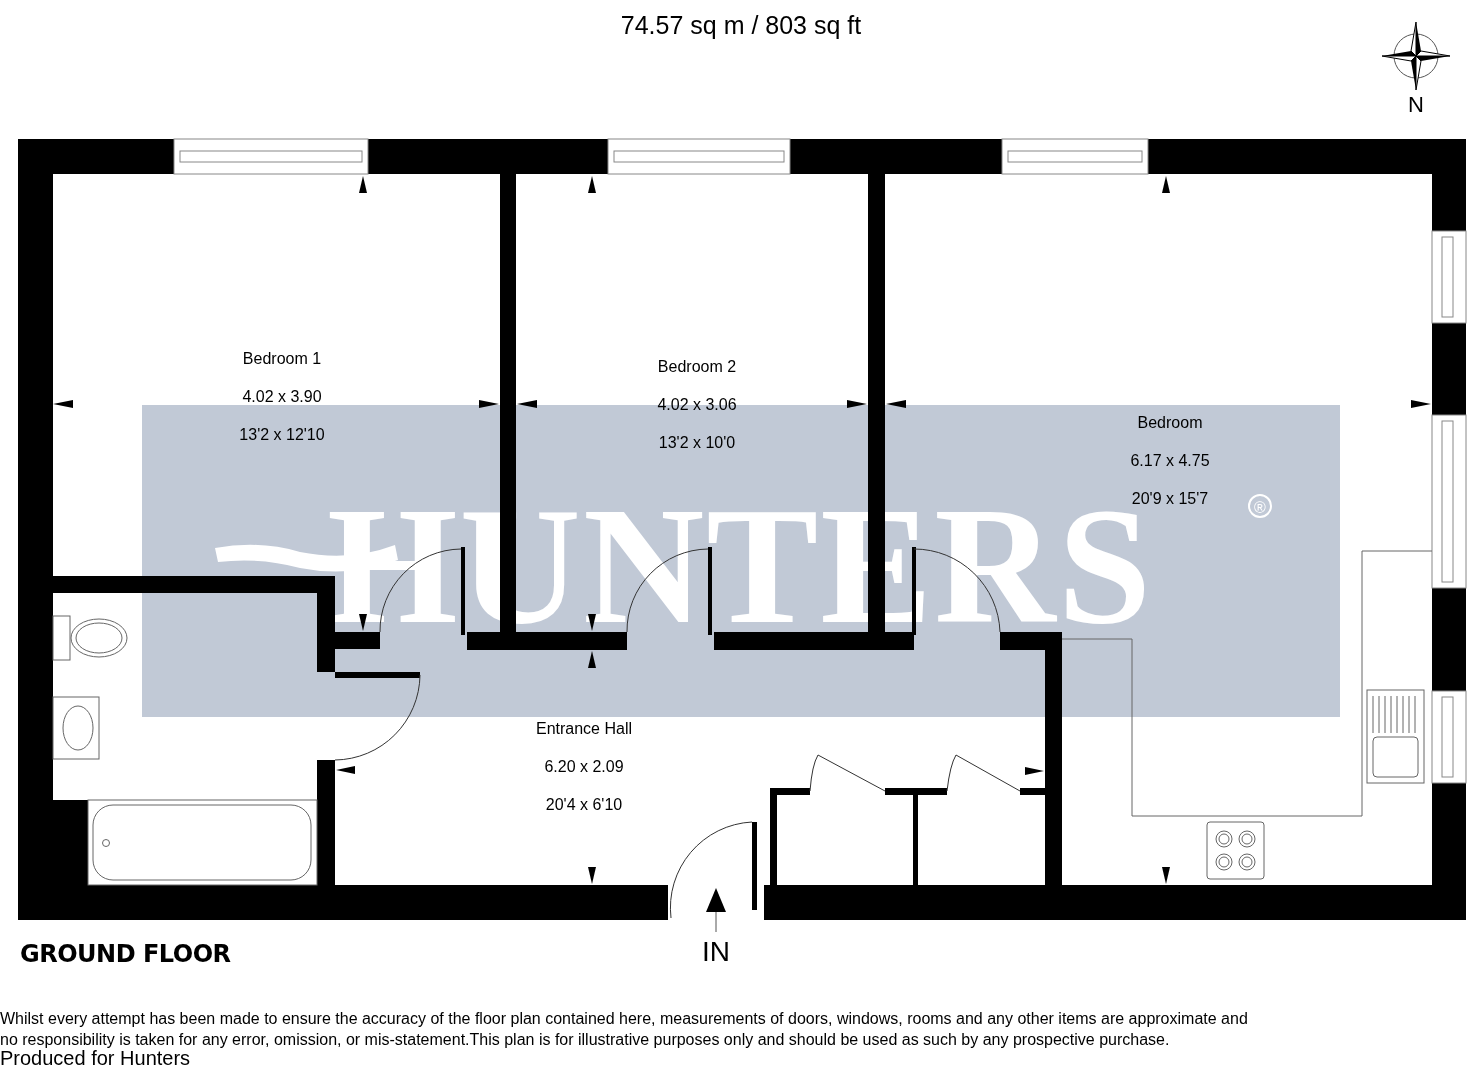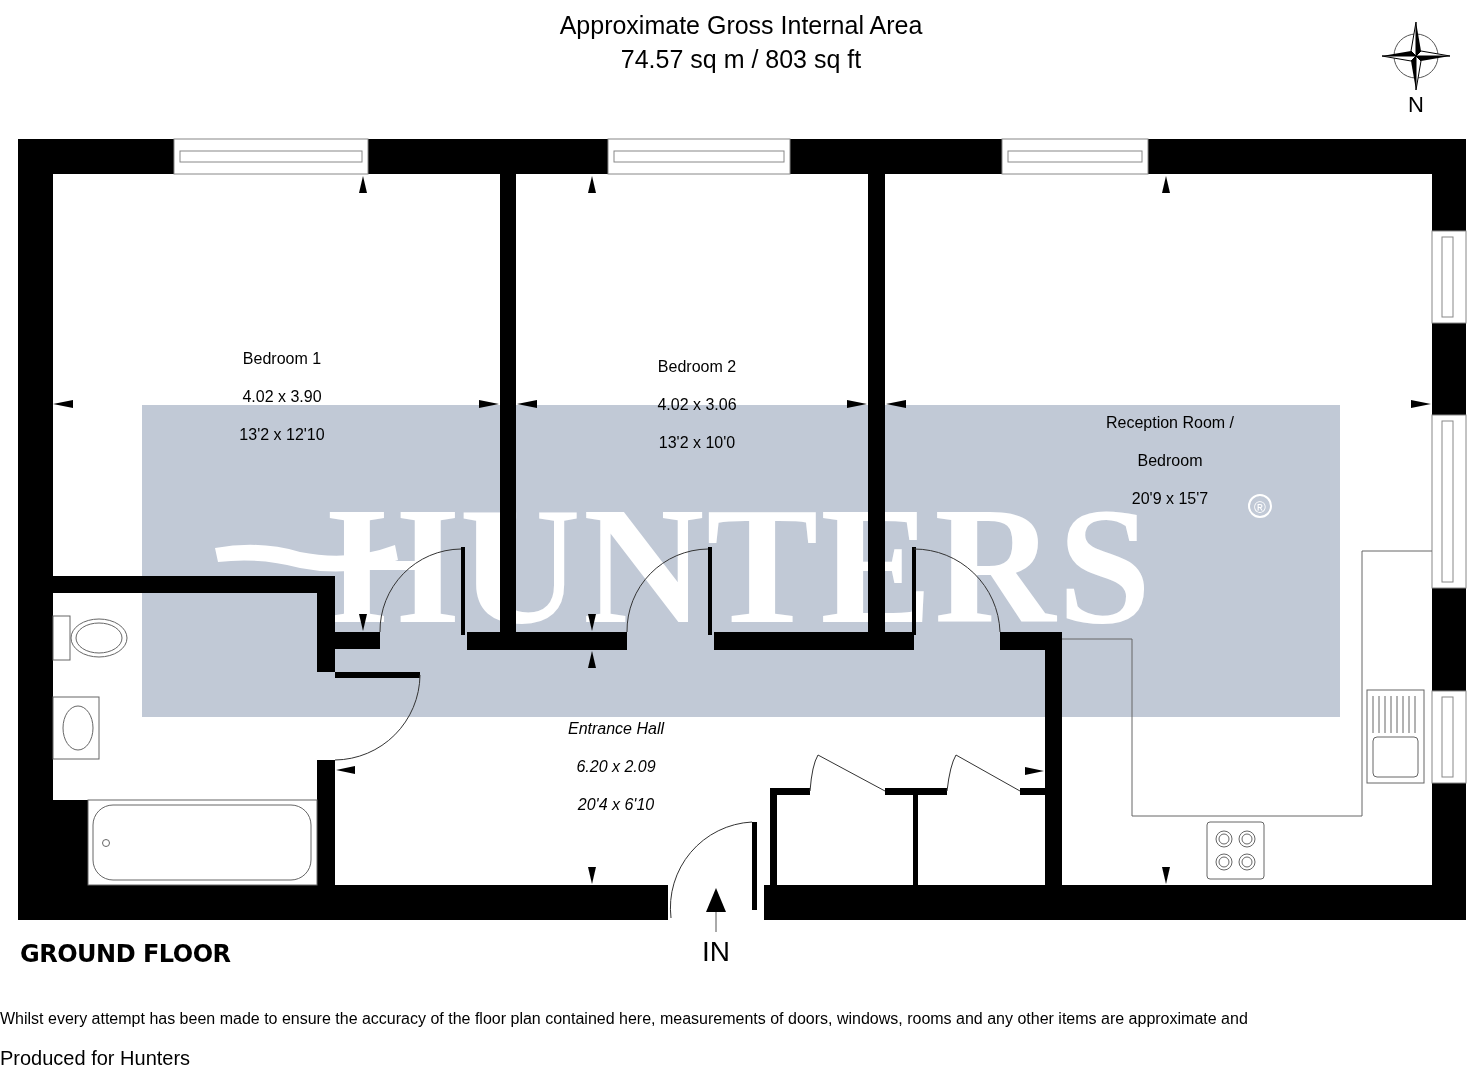--- a/index.html
+++ b/index.html
@@ -12,21 +12,20 @@
   .floor-label { position: absolute; left: 20px; top: 940px; font-size: 24px; font-weight: bold; font-family: "DejaVu Sans", sans-serif; letter-spacing: -0.5px; }
   .in-label { position: absolute; left: 690px; top: 936px; width: 52px; text-align: center; font-size: 28px; }
   .disclaimer { position: absolute; left: 0; top: 1008px; width: 1472px; text-align: left; font-size: 16px; line-height: 21px; }
   .produced { position: absolute; left: 0; top: 1047px; width: 1480px; text-align: left; font-size: 20px; font-weight: normal; }
   .reg { position: absolute; left: 1248px; top: 494px; width: 24px; height: 24px; border: 2px solid #ffffff; border-radius: 50%; color: #ffffff; font-size: 16px; text-align: center; line-height: 24px; box-sizing: border-box; }
 </style>
 </head>
 <body>
 
 <div class="header">
-  <div>Approximate Gross Internal Area</div>
   <div>74.57 sq m / 803 sq ft</div>
 </div>
 
 <div class="compass">
   <svg width="76" height="76" viewBox="0 0 76 76">
     <circle cx="38" cy="38" r="22" fill="none" stroke="#555" stroke-width="1"></circle>
     <polygon points="38,4 43,33 38,38" fill="#000"></polygon>
     <polygon points="38,4 33,33 38,38" fill="#fff" stroke="#000" stroke-width="1"></polygon>
     <polygon points="72,38 43,43 38,38" fill="#000"></polygon>
     <polygon points="72,38 43,33 38,38" fill="#fff" stroke="#000" stroke-width="1"></polygon>
@@ -184,30 +183,31 @@
   <div>13'2 x 12'10</div>
 </div>
 
 <div class="room-label" style="left:697px; top:348px;">
   <div>Bedroom 2</div>
   <div>4.02 x 3.06</div>
   <div>13'2 x 10'0</div>
 </div>
 
 <div class="room-label" style="left:1170px; top:404px;">
-  <div>Reception Room /</div>
   <div>Bedroom</div>
+  <div>6.17 x 4.75</div>
   <div>20'9 x 15'7</div>
 </div>
 
-<div class="room-label" style="left:616px; top:710px;font-style:italic;">
+<div class="room-label" style="left:584px; top:710px;">
   <div>Entrance Hall</div>
   <div>6.20 x 2.09</div>
   <div>20'4 x 6'10</div>
 </div>
 
 <div class="floor-label">GROUND FLOOR</div>
 <div class="in-label">IN</div>
 
 <div class="disclaimer">
   <div>Whilst every attempt has been made to ensure the accuracy of the floor plan contained here, measurements of doors, windows, rooms and any other items are approximate and</div>
+  <div>no responsibility is taken for any error, omission, or mis-statement.This plan is for illustrative purposes only and should be used as such by any prospective purchase.</div>
 </div>
 <div class="produced">Produced for Hunters</div>
 
 </body></html>

